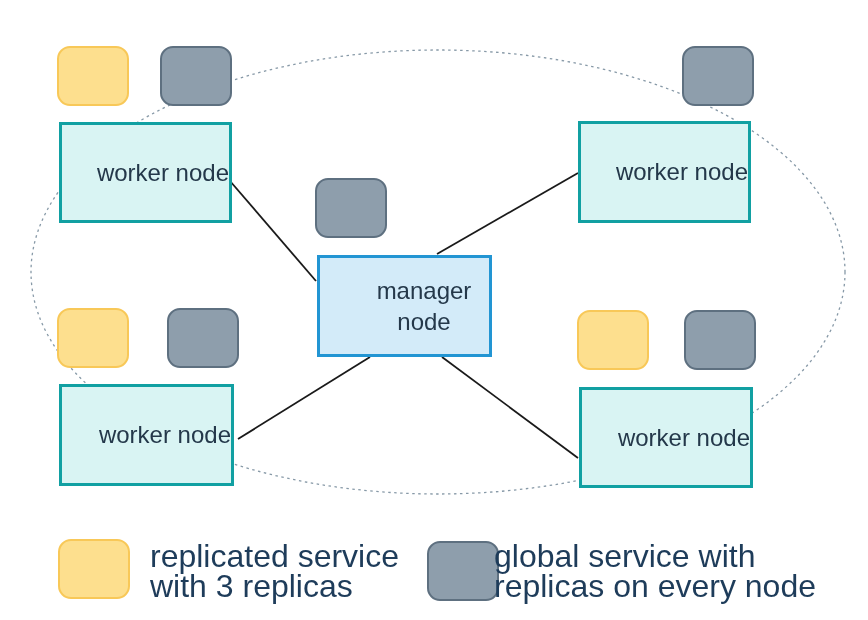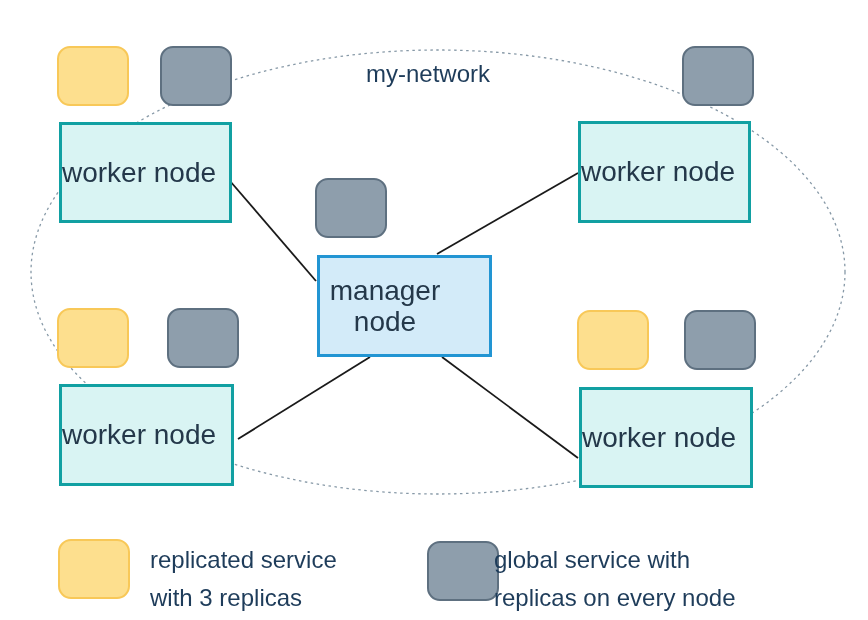--- a/index.html
+++ b/index.html
@@ -23,24 +23,24 @@
   }
   .network-label {
     position: absolute;
     left: 308px; top: 60px; width: 240px;
     text-align: center;
     font-size: 24px;
     color: var(--text-navy, #1E3C5A);
   }
   .node-box {
     position: absolute;
-    display: flex; align-items: center; justify-content: flex-start;
+    display: flex; align-items: center; justify-content: flex-end;
     box-sizing: border-box;
     text-align: center;
-    font-size: 28px;
+    font-size: 24px;
     color: var(--text-slate, #24384A);
   }
   .worker {
     background: var(--worker-fill, #D9F4F3);
     border: 3px solid var(--worker-border, #11A0A2);
   }
   .manager {
     background: var(--manager-fill, #D3EBF9);
     border: 3px solid var(--manager-border, #2295D3);
   }
@@ -69,42 +69,41 @@
   .svc-tr-g { left: 682px; top: 46px; }
   .svc-c-g  { left: 315px; top: 178px; }
   .svc-bl-y { left: 57px;  top: 308px; }
   .svc-bl-g { left: 167px; top: 308px; }
   .svc-br-y { left: 577px; top: 310px; }
   .svc-br-g { left: 684px; top: 310px; }
   .legend-swatch-rep { left: 58px;  top: 539px; }
   .legend-swatch-glo { left: 427px; top: 541px; }
   .legend-text {
     position: absolute;
-    font-size: 24px;
-    line-height: 38px;
+    font-size: 32px;
+    line-height: 30px;
     white-space: pre-line;
     color: var(--text-navy, #1E3C5A);
   }
   .legend-text-rep { left: 150px; top: 541px; }
   .legend-text-glo { left: 494px; top: 541px; }
 </style>
 </head>
 <body>
 
 <div class="canvas">
 
   <svg class="bg" width="868" height="620" viewBox="0 0 868 620">
     <ellipse cx="438" cy="272" rx="407" ry="222"></ellipse>
     <line x1="230" y1="181" x2="316" y2="281"></line>
     <line x1="437" y1="254" x2="578" y2="173"></line>
     <line x1="238" y1="439" x2="370" y2="357"></line>
     <line x1="442" y1="357" x2="578" y2="458"></line>
   </svg>
 
-  <div class="network-label">my-network</div>
 
   <div class="svc replicated svc-tl-y"></div>
   <div class="svc global svc-tl-g"></div>
   <div class="svc global svc-tr-g"></div>
   <div class="svc global svc-c-g"></div>
   <div class="svc replicated svc-bl-y"></div>
   <div class="svc global svc-bl-g"></div>
   <div class="svc replicated svc-br-y"></div>
   <div class="svc global svc-br-g"></div>
 

